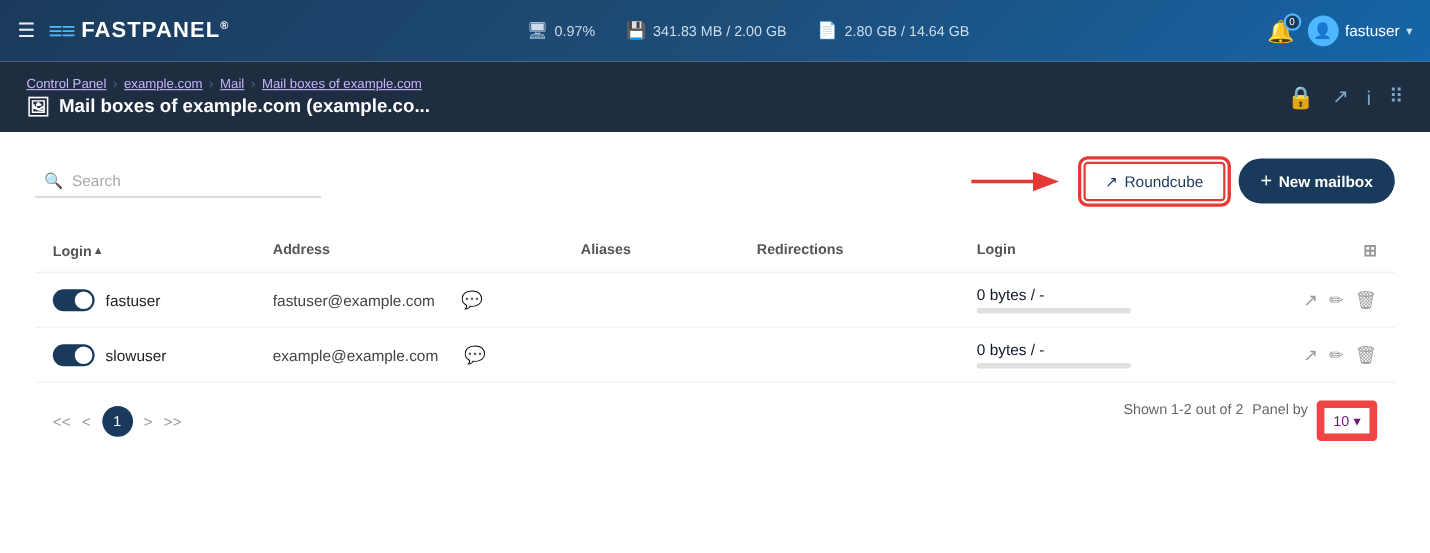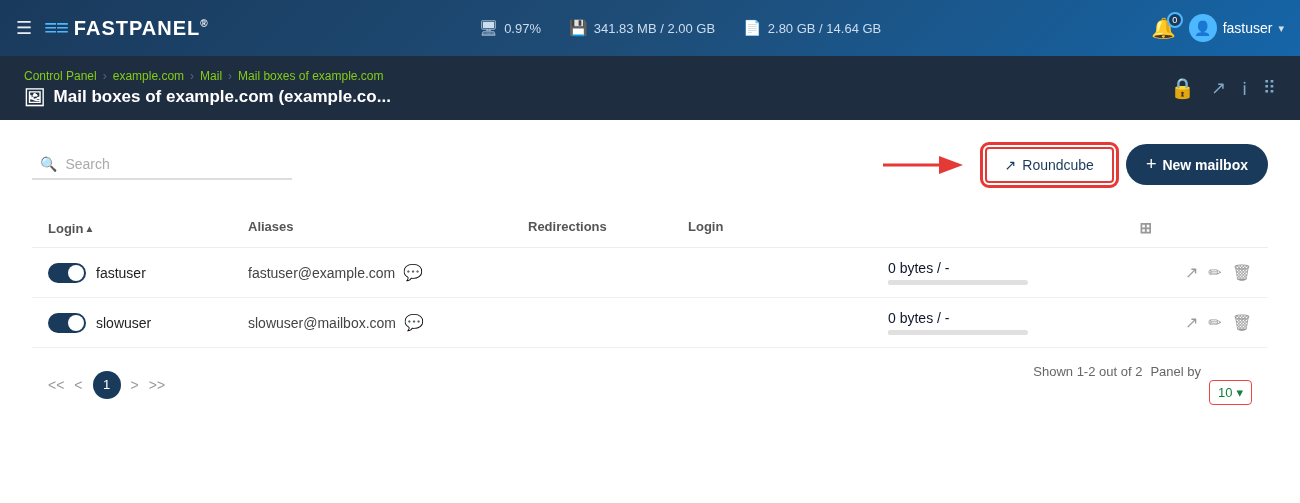--- a/index.html
+++ b/index.html
@@ -43,21 +43,21 @@
       background: #1e2d40;
       padding: 0 24px;
       height: 64px;
       display: flex;
       align-items: center;
       justify-content: space-between;
     }
     .breadcrumb-left {}
     .breadcrumb-trail { font-size: 12px; color: #7fa8c8; margin-bottom: 4px; display: flex; align-items: center; gap: 6px; }
     .breadcrumb-sep { color: #4a6a88; }
-    .breadcrumb-link { color: #84cc16; cursor: pointer; }
+    .breadcrumb-link { color: #c4b5fd; cursor: pointer; text-decoration: underline; }
     .page-title { display: flex; align-items: center; gap: 8px; color: #fff; font-size: 17px; font-weight: 600; }
 
     .breadcrumb-actions { display: flex; align-items: center; gap: 16px; }
     .action-icon { color: #7fa8c8; cursor: pointer; font-size: 18px; }
     .action-icon.green { color: #2ecc71; font-size: 20px; }
 
     
     .main-content {
       background: #fff;
       margin: 0;
@@ -141,21 +141,21 @@
     .toggle {
       width: 38px; height: 20px; background: #1a3a5c; border-radius: 10px;
       position: relative; cursor: pointer;
     }
     .toggle-knob {
       position: absolute; right: 2px; top: 2px;
       width: 16px; height: 16px; background: #fff; border-radius: 50%;
     }
     .user-login { font-size: 14px; color: #222; }
 
-    .col-address-cell { display: flex; align-items: center; gap: 8px; color: #444; font-size: 14px; }
+    .col-address-cell { display: flex; align-items: center; gap: 24px; color: #444; font-size: 14px; }
     .msg-icon { color: #aaa; font-size: 16px; cursor: pointer; }
 
     .col-quota-cell {}
     .quota-text { color: #0f172a; font-size: 14px; margin-bottom: 4px; }
     .quota-bar-bg { height: 5px; background: #e0e0e0; border-radius: 3px; width: 140px; }
     .quota-bar-fill { height: 5px; background: #e0e0e0; border-radius: 3px; width: 5px; }
 
     .row-actions { display: flex; align-items: center; gap: 10px; justify-content: flex-end; }
     .row-action-icon { color: #999; cursor: pointer; font-size: 16px; }
 
@@ -172,22 +172,22 @@
     .page-nav { color: #999; cursor: pointer; font-size: 14px; }
     .page-num {
       width: 28px; height: 28px; border-radius: 50%;
       display: flex; align-items: center; justify-content: center;
       font-size: 13px; cursor: pointer;
     }
     .page-num.active { background: #1a3a5c; color: #fff; }
 
     .footer-right { display: flex; align-items: flex-start; gap: 8px; }
     .sort-select {
-      border: 1px solid #ef4444; border-radius: 4px; padding: 4px 8px;
-      font-size: 13px; color: #15803d; cursor: pointer; display: flex; align-items: center; gap: 4px; margin-top: 16px;
+      border: 7px solid #ef4444; border-radius: 4px; padding: 4px 8px;
+      font-size: 13px; color: #701a75; cursor: pointer; display: flex; align-items: center; gap: 4px;
     }
 
     
     .annotation-arrow {
       display: flex; align-items: center; margin-right: 4px;
     }
   </style>
 </head>
 <body>
 
@@ -278,20 +278,21 @@
         <span>New mailbox</span>
       </button>
     </div>
   </div>
 
   <div class="table-header">
     <div class="col-login">
       <span>Login</span>
       <span class="sort-icon">▲</span>
     </div>
+    <div>Address</div>
     <div>Aliases</div>
     <div>Redirections</div>
     <div>Login</div>
     <div class="col-actions">
       <span class="table-icon-btn">⊞</span>
     </div>
   </div>
 
   <div class="table-row">
     <div class="col-login-cell">
@@ -320,21 +321,21 @@
   </div>
 
   <div class="table-row">
     <div class="col-login-cell">
       <div class="toggle">
         <div class="toggle-knob"></div>
       </div>
       <span class="user-login">slowuser</span>
     </div>
     <div class="col-address-cell">
-      <span>slowuser@mailbox.com</span>
+      <span>example@example.com</span>
       <span class="msg-icon">💬</span>
     </div>
     <div></div>
     <div></div>
     <div class="col-quota-cell">
       <div class="quota-text">0 bytes / -</div>
       <div class="quota-bar-bg">
         <div class="quota-bar-fill"></div>
       </div>
     </div>

